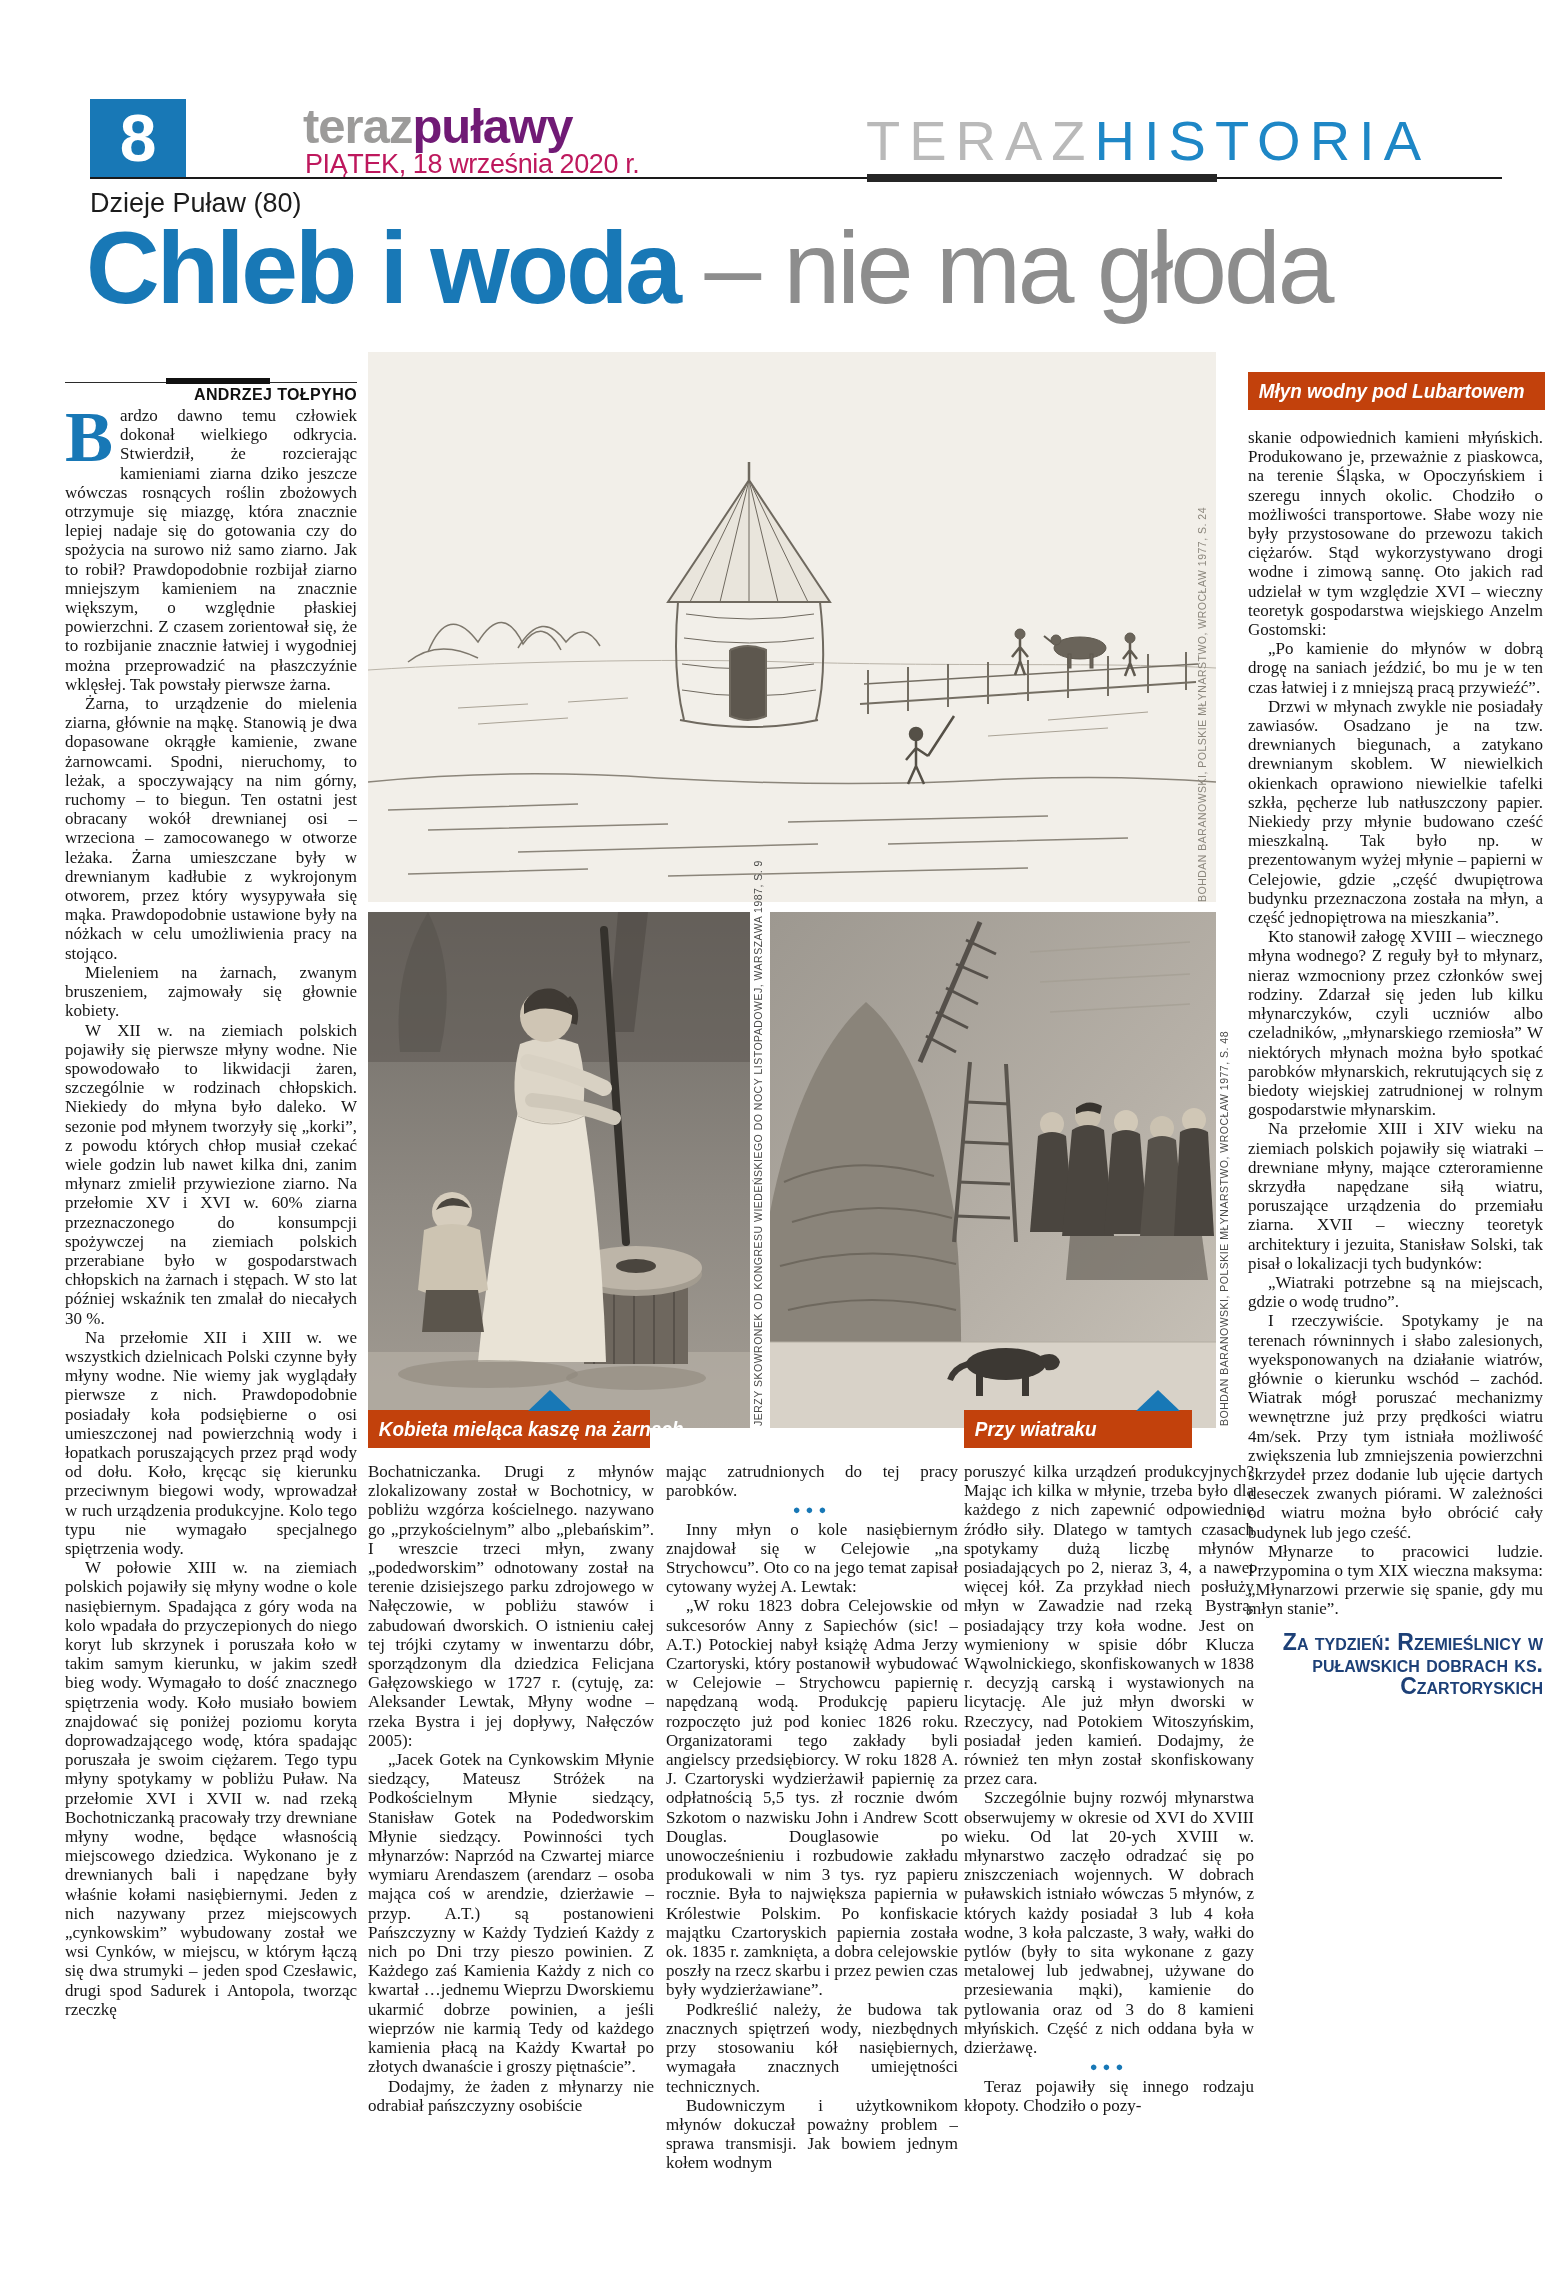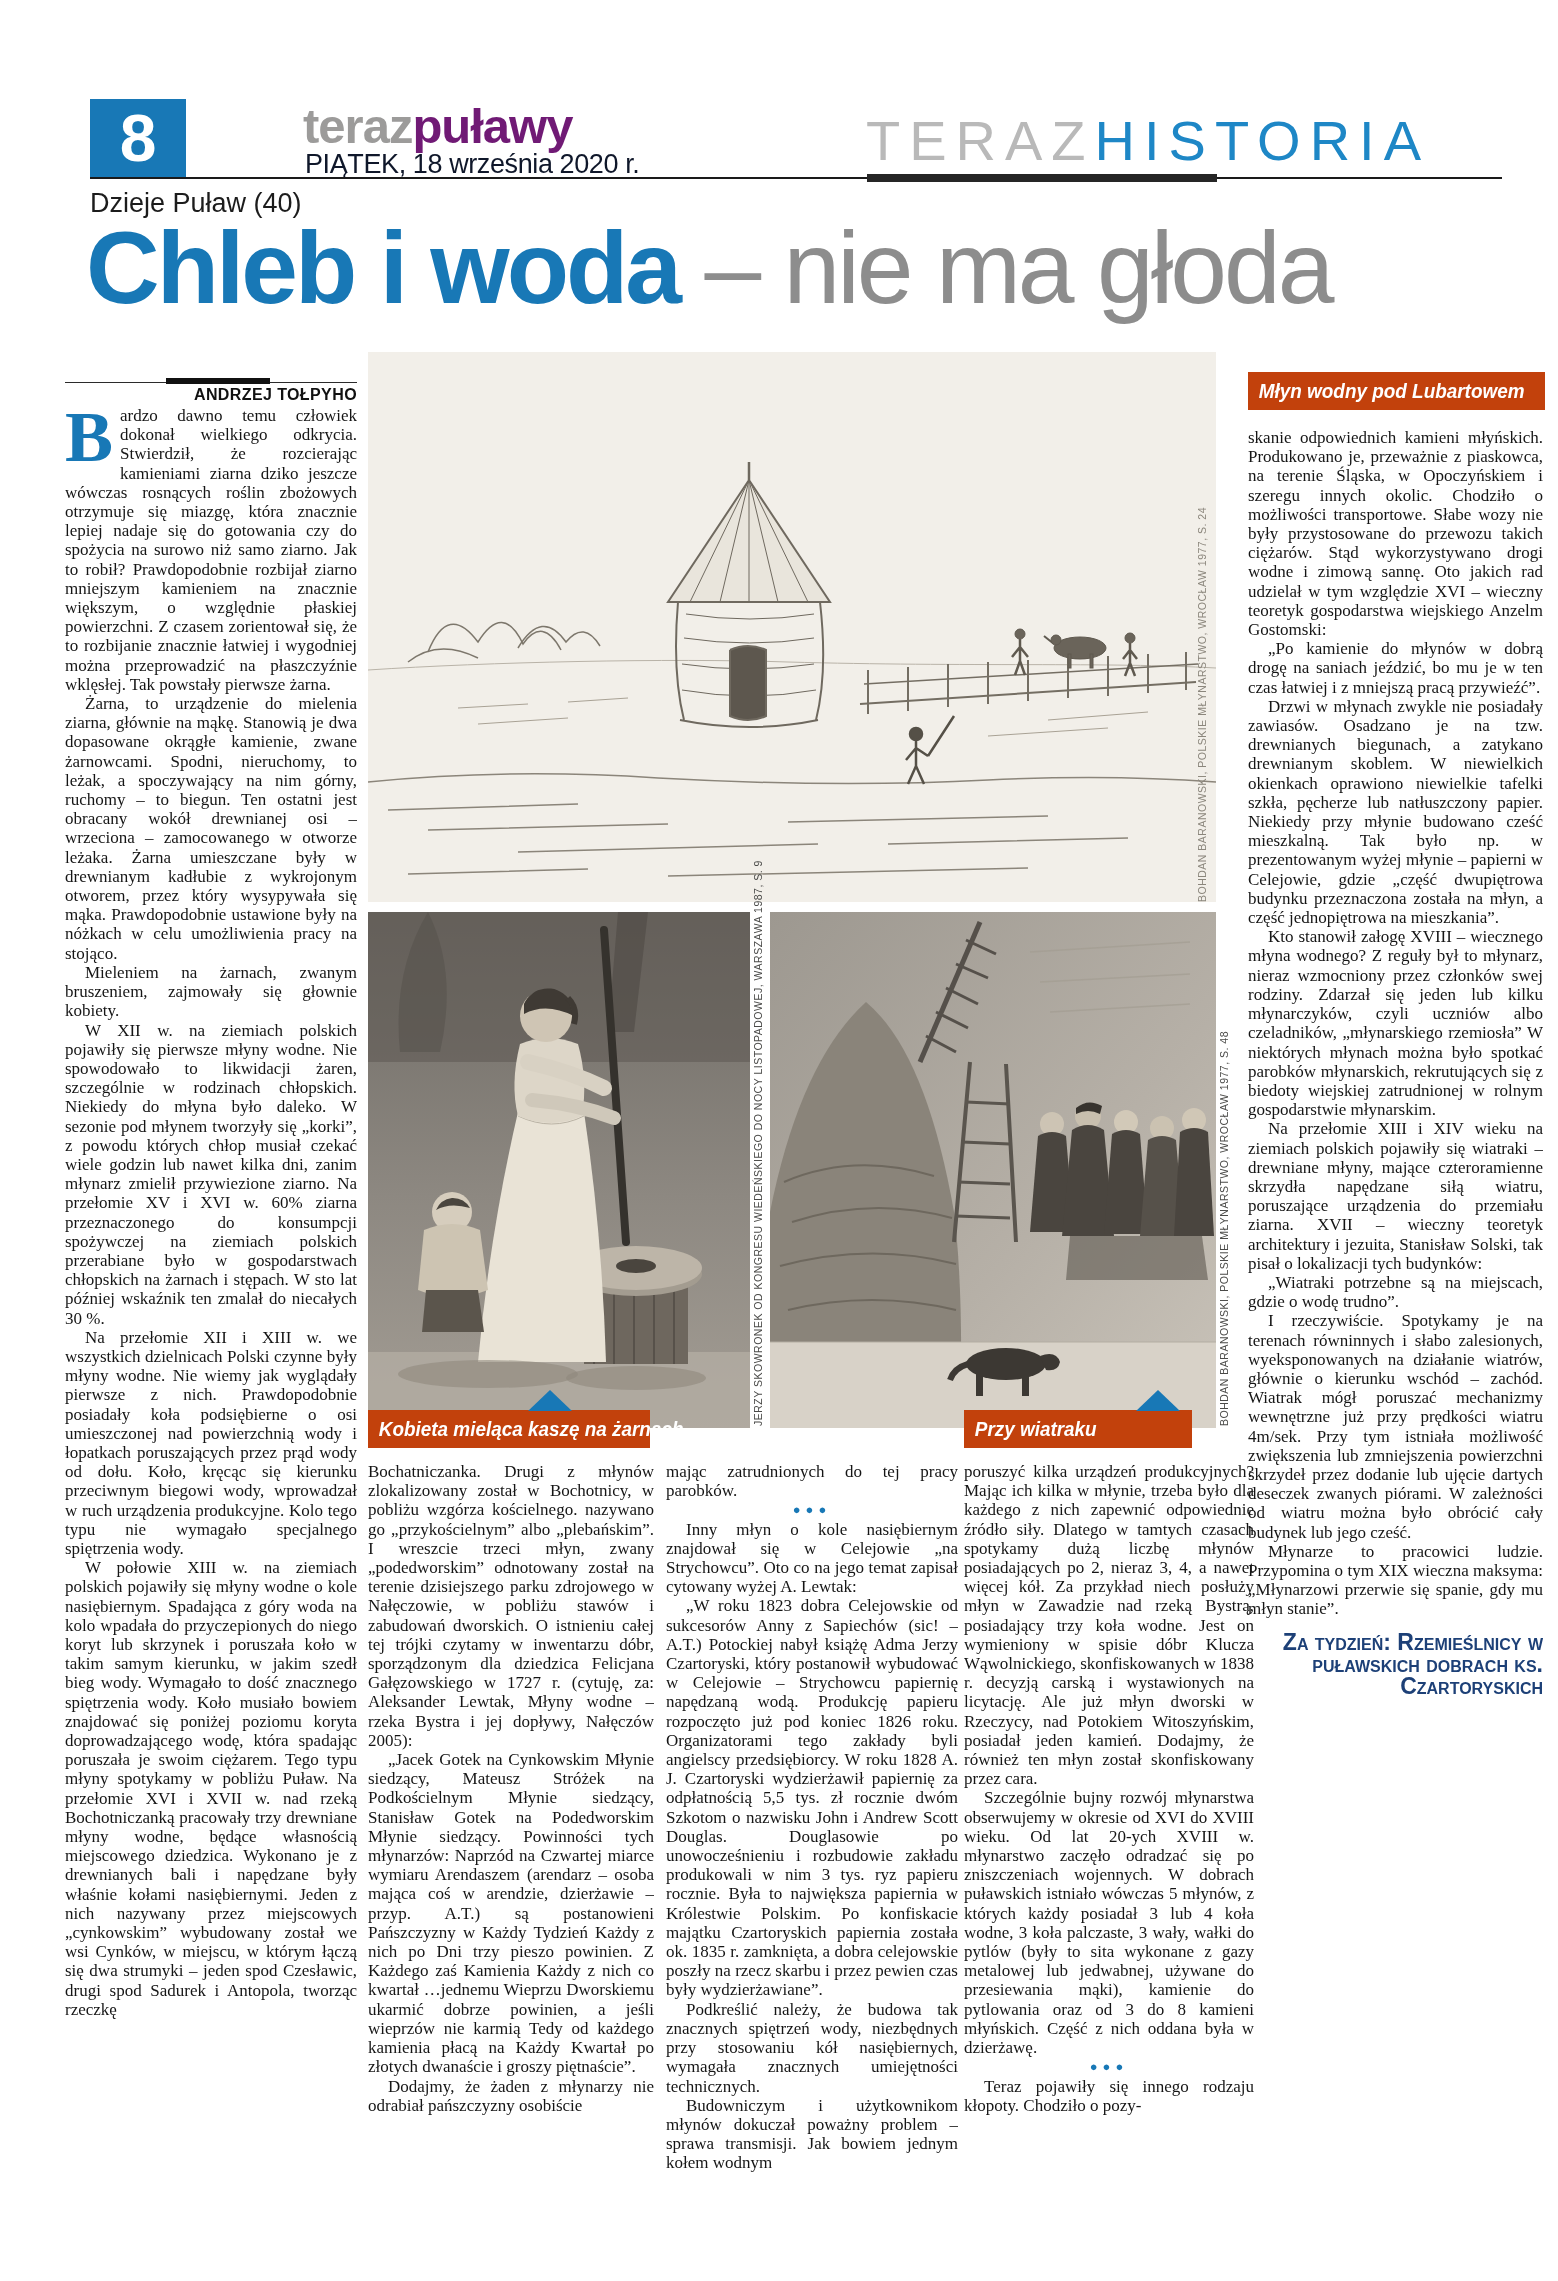--- a/index.html
+++ b/index.html
@@ -7,21 +7,21 @@
           font-family:"Liberation Serif", serif; overflow:hidden; }
 
   
   .pagenum-box { position:absolute; left:90px; top:99px; width:96px; height:79px; background:#1878b6; }
   .pagenum-box span { display:block; text-align:center; color:#fff; font-family:"Liberation Sans",sans-serif;
           font-weight:bold; font-size:66px; line-height:79px; }
   .logo { position:absolute; left:303px; top:102px; font-family:"Liberation Sans",sans-serif;
           font-weight:bold; font-size:49px; line-height:49px; letter-spacing:-1px; }
   .logo .t { color:#9c9b9a; } .logo .p { color:#701a75; }
   .dateline { position:absolute; left:305px; top:149px; font-family:"Liberation Sans",sans-serif;
-          font-size:27px; color:#0f172a; letter-spacing:-0.4px; }
+          font-size:27px; color:#be185d; letter-spacing:-0.4px; }
   .section-title { position:absolute; left:866px; top:108px; width:352px; text-align:center;
           font-family:"Liberation Sans",sans-serif; font-weight:100; font-size:56px; letter-spacing:9px; }
   .section-title .st1 { color:#b9b9b9; } .section-title .st2 { color:#1e87c6; }
   .header-rule { position:absolute; left:90px; top:177px; width:1412px; height:2px; background:#1a1a1a; }
   .header-bar  { position:absolute; left:867px; top:174px; width:350px; height:8px; background:#262626; }
   .series { position:absolute; left:90px; top:188px; font-family:"Liberation Sans",sans-serif;
           font-size:27px; color:#1c1c1c; }
 
   
   .headline { position:absolute; left:86px; top:216px; white-space:nowrap;
@@ -69,21 +69,21 @@
 <div class="page">
 
   <div class="pagenum-box">
     <span>8</span>
   </div>
   <div class="logo"><span class="t">teraz</span><span class="p">puławy</span></div>
   <div class="dateline">PIĄTEK, 18 września 2020 r.</div>
   <div class="section-title"><span class="st1">TERAZ</span><span class="st2">HISTORIA</span></div>
   <div class="header-rule"></div>
   <div class="header-bar"></div>
-  <div class="series">Dzieje Puław (40)</div>
+  <div class="series">Dzieje Puław (80)</div>
 
   <div class="headline"><span class="hb">Chleb i woda</span><span class="hg"> – nie ma głoda</span></div>
 
   <div class="author-thin"></div>
   <div class="author-thick"></div>
   <div class="author">ANDRZEJ TOŁPYHO</div>
 
   <div class="art" style="left:368px; top:352px;">
     <svg width="848" height="550" viewBox="0 0 848 550">
       <rect width="848" height="550" fill="#f2efe9"></rect>

